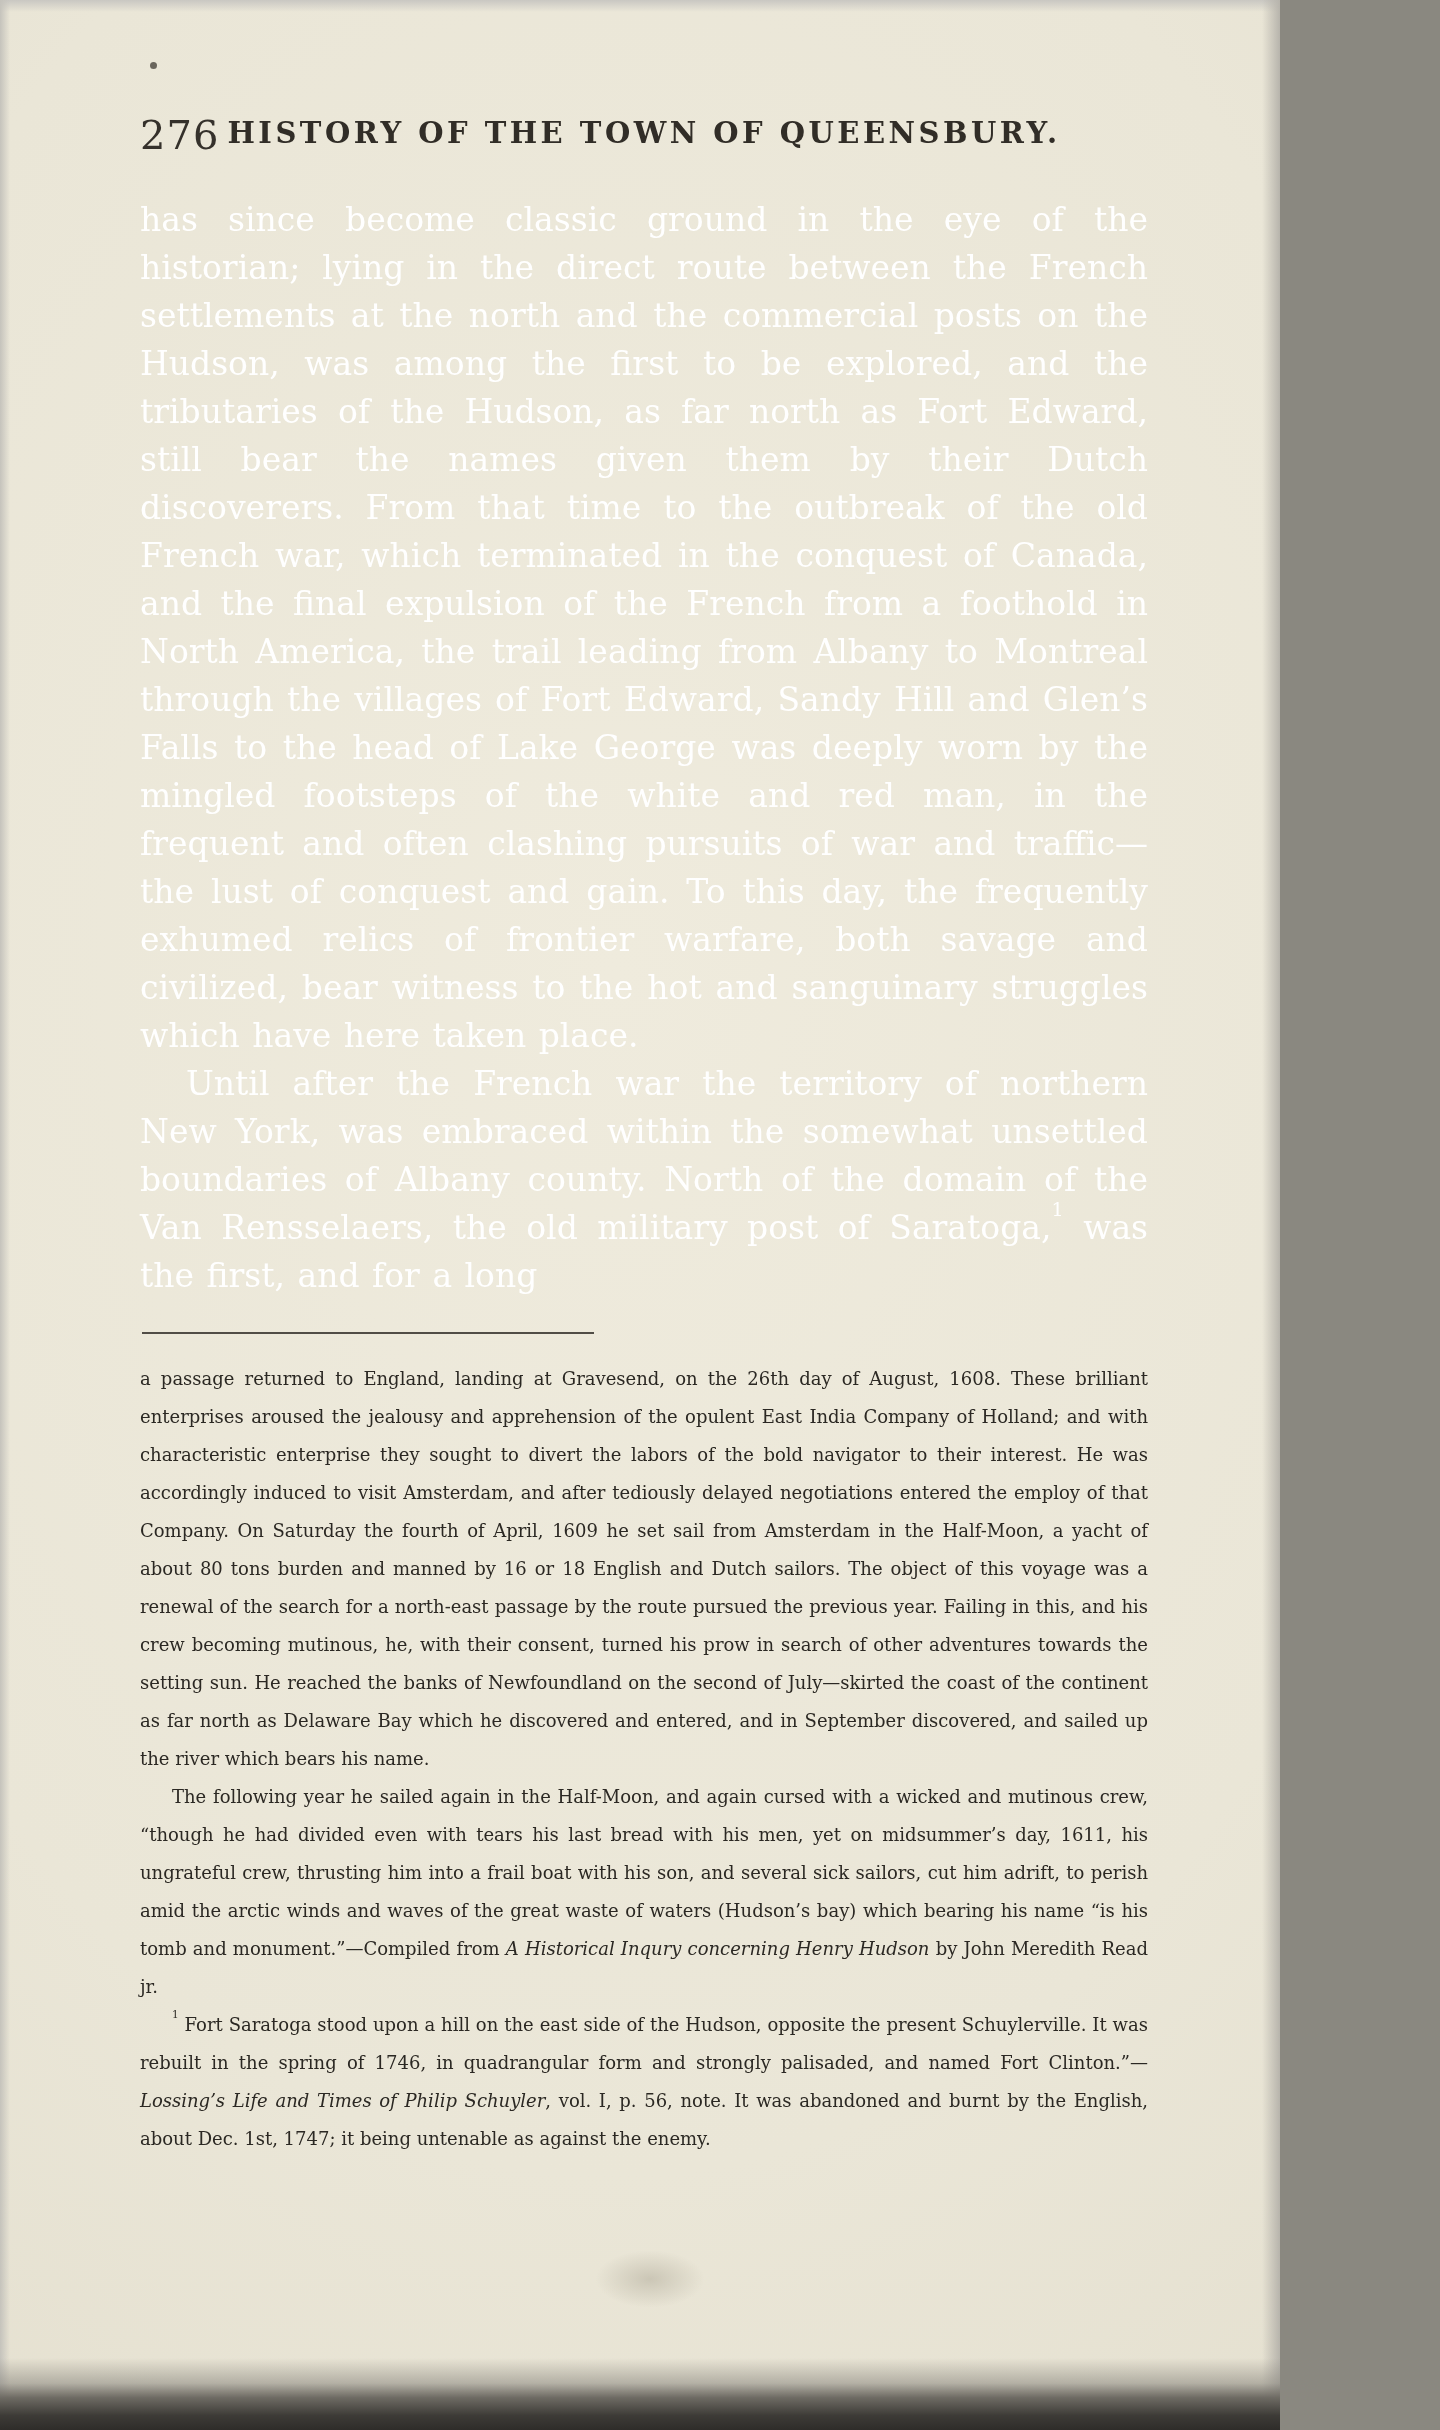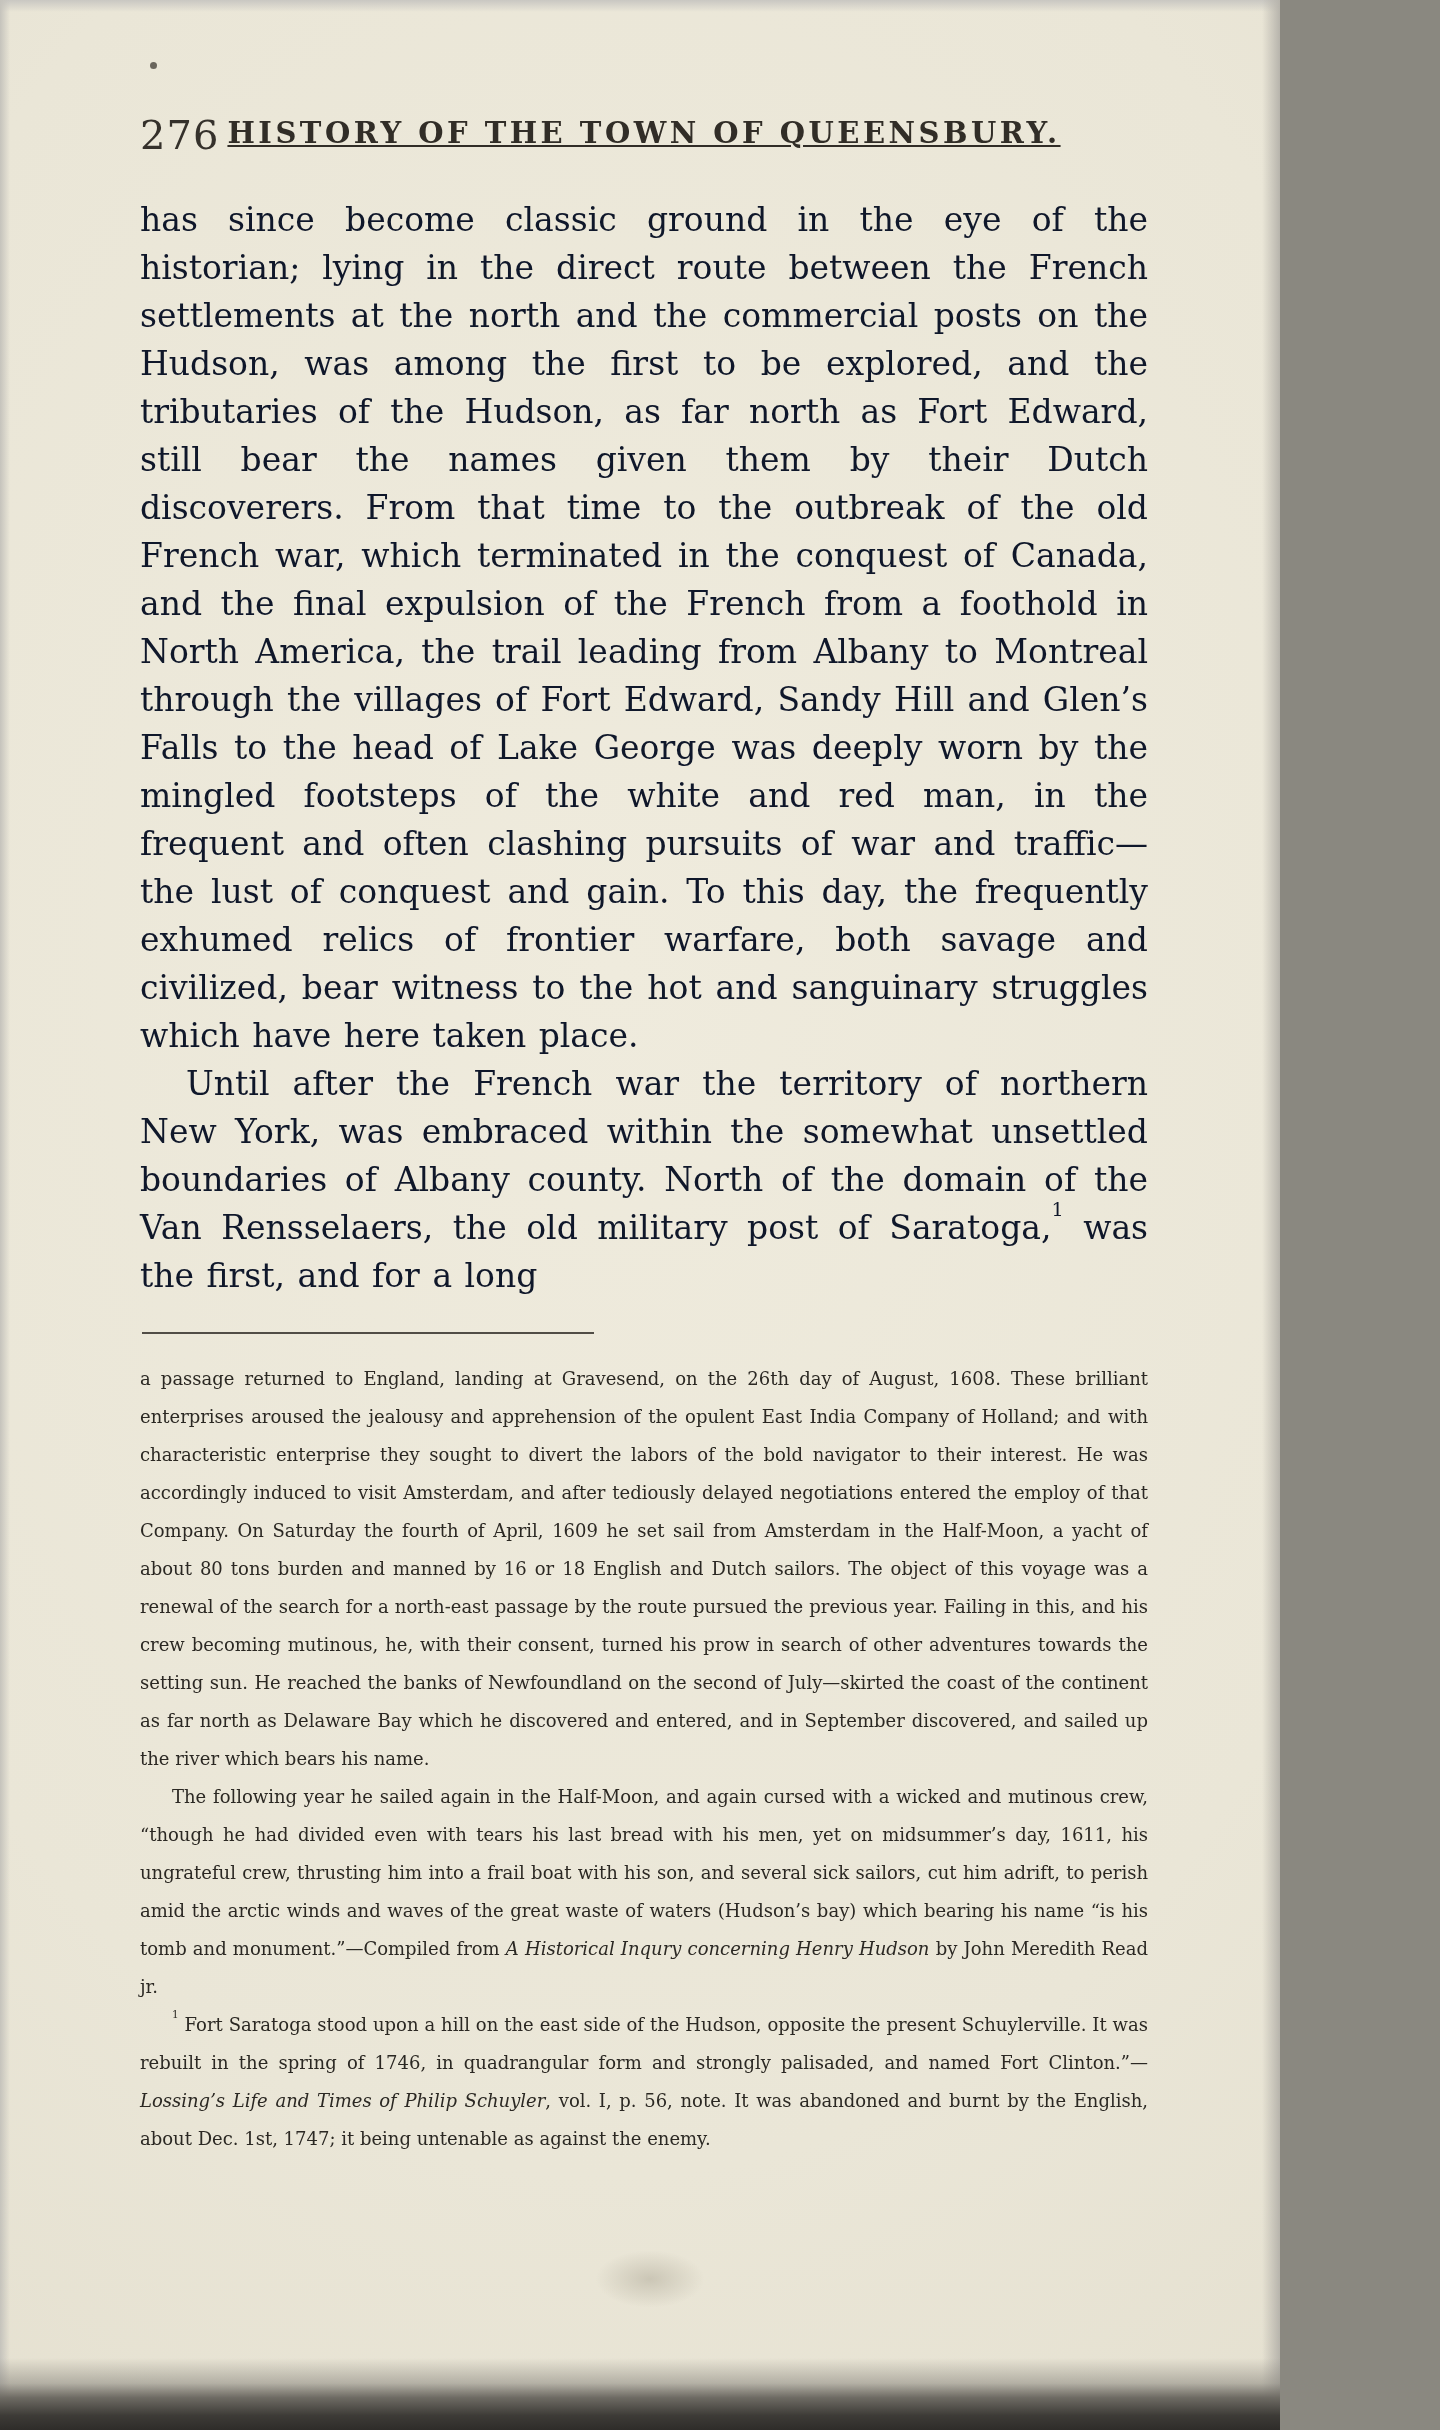--- a/index.html
+++ b/index.html
@@ -59,29 +59,29 @@
   }
 
   .page-header { position: relative; height: 62px; margin-bottom: 34px; }
   .page-number {
     position: absolute; left: 0; bottom: 4px;
     font-size: 40px; letter-spacing: 1px; color: #35312b;
   }
   .running-title {
     margin: 0; text-align: center;
     font-size: 29px; font-weight: bold; letter-spacing: 3.5px;
-    padding-top: 16px; color: #312d27; text-decoration: underline;
+    padding-top: 16px; color: #312d27;
   }
 
   .body-text {
     font-size: 33px;
     line-height: 48px;
     text-align: justify;
     word-spacing: 2px;
-    color: #0f172a;
+    color: #ffffff;
   }
   .body-par { margin: 0; }
   .indented { text-indent: 46px; }
 
   sup.fn-ref, sup.fn-marker {
     font-size: 58%;
     line-height: 0;
     position: relative;
     top: -0.55em;
   }

